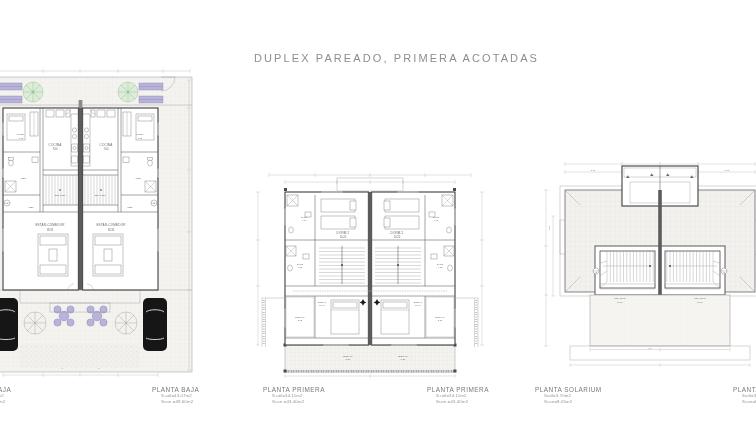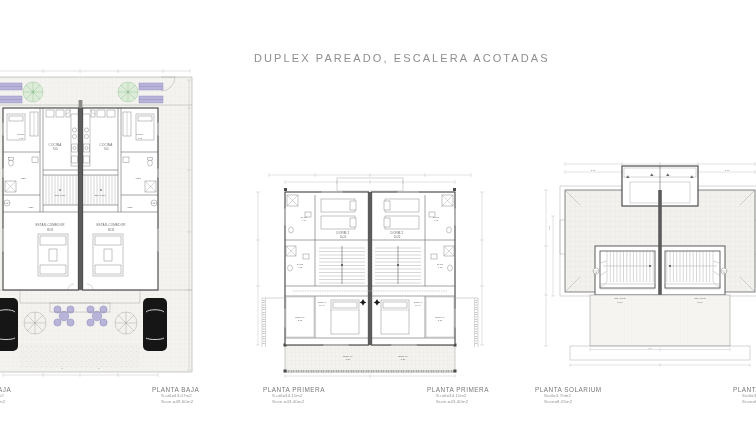--- a/index.html
+++ b/index.html
@@ -19,21 +19,21 @@
   svg text{font-family:"Liberation Sans",sans-serif;fill:#6a6a6a}
   .rl{font-size:3.1px;letter-spacing:.15px;text-anchor:middle}
   .ra{font-size:2.7px;text-anchor:middle}
   .rs{font-size:2.2px;text-anchor:middle}
   .ds{font-size:2.4px;fill:#8d8d8d;text-anchor:middle}
   .mk{font-size:1.9px;text-anchor:middle;fill:#6f6f6f}
 </style>
 </head>
 <body>
 
-<div class="page-title">DUPLEX PAREADO, ESCALERA ACOTADAS</div>
+<div class="page-title">DUPLEX PAREADO, PRIMERA ACOTADAS</div>
 
 <svg style="left:-50px;top:60px" width="260" height="322" viewBox="0 0 260 322">
   <defs>
     <pattern id="p1t" width="4.5" height="4.5" patternUnits="userSpaceOnUse">
       <rect width="4.5" height="4.5" fill="#f4f3ef"></rect>
       <path d="M0,0H4.5M0,0V4.5" stroke="#e4e2dd" stroke-width=".35"></path>
     </pattern>
     <pattern id="p1h" width="3" height="3" patternUnits="userSpaceOnUse">
       <rect width="3" height="3" fill="#f7f6f3"></rect>
       <path d="M0,3L3,0" stroke="#d9d7d2" stroke-width=".3"></path>

